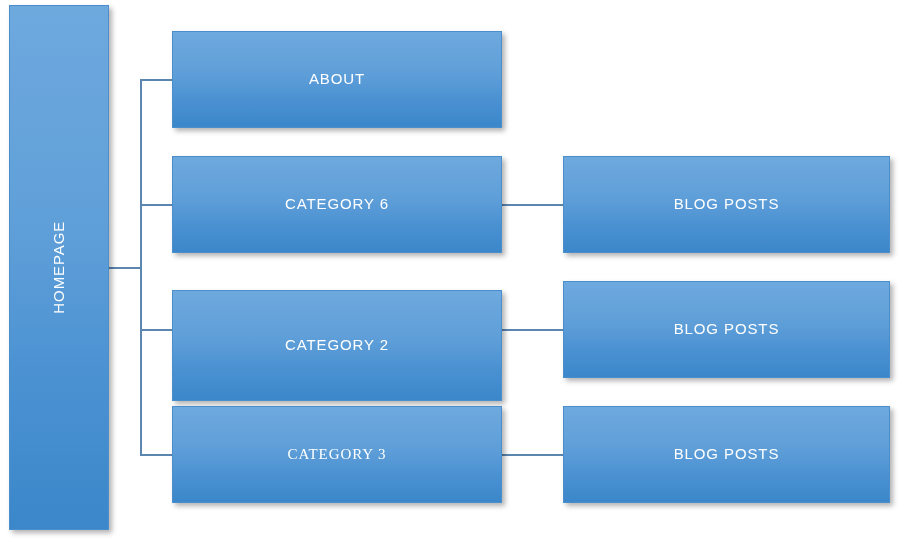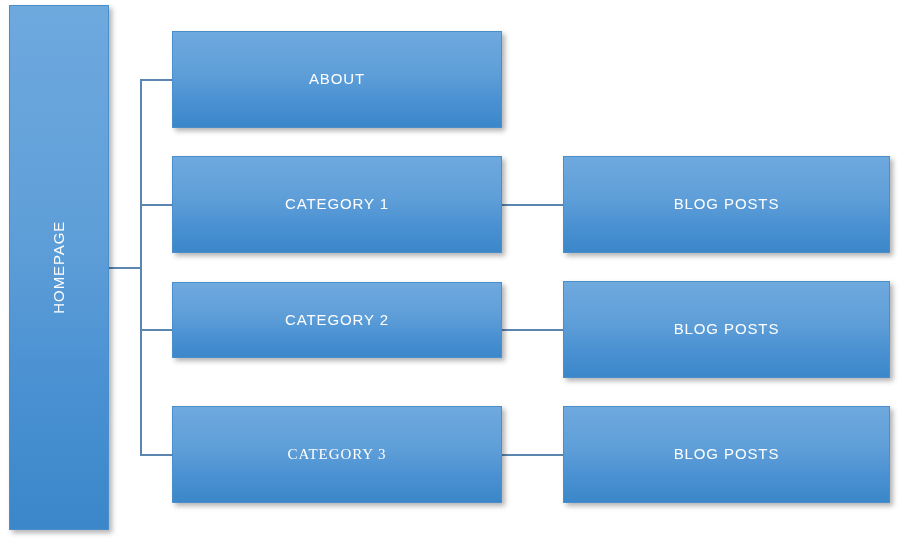--- a/index.html
+++ b/index.html
@@ -77,24 +77,24 @@
 
   <div class="node node-vertical" style="left:9px; top:5px; width:100px; height:525px;">
     <span class="node-label">HOMEPAGE</span>
   </div>
 
   <div class="node" style="left:172px; top:31px; width:330px; height:97px;">
     <span class="node-label">ABOUT</span>
   </div>
 
   <div class="node" style="left:172px; top:156px; width:330px; height:97px;">
-    <span class="node-label">CATEGORY 1</span>
+    <span class="node-label">CATEGORY 6</span>
   </div>
 
-  <div class="node" style="left:172px; top:282px; width:330px; height:76px;">
+  <div class="node" style="left:172px; top:290px; width:330px; height:111px;">
     <span class="node-label">CATEGORY 2</span>
   </div>
 
   <div class="node" style="left:172px; top:406px; width:330px; height:97px;font-family:Liberation Serif, serif;">
     <span class="node-label">CATEGORY 3</span>
   </div>
 
   <div class="node" style="left:563px; top:156px; width:327px; height:97px;">
     <span class="node-label">BLOG POSTS</span>
   </div>

